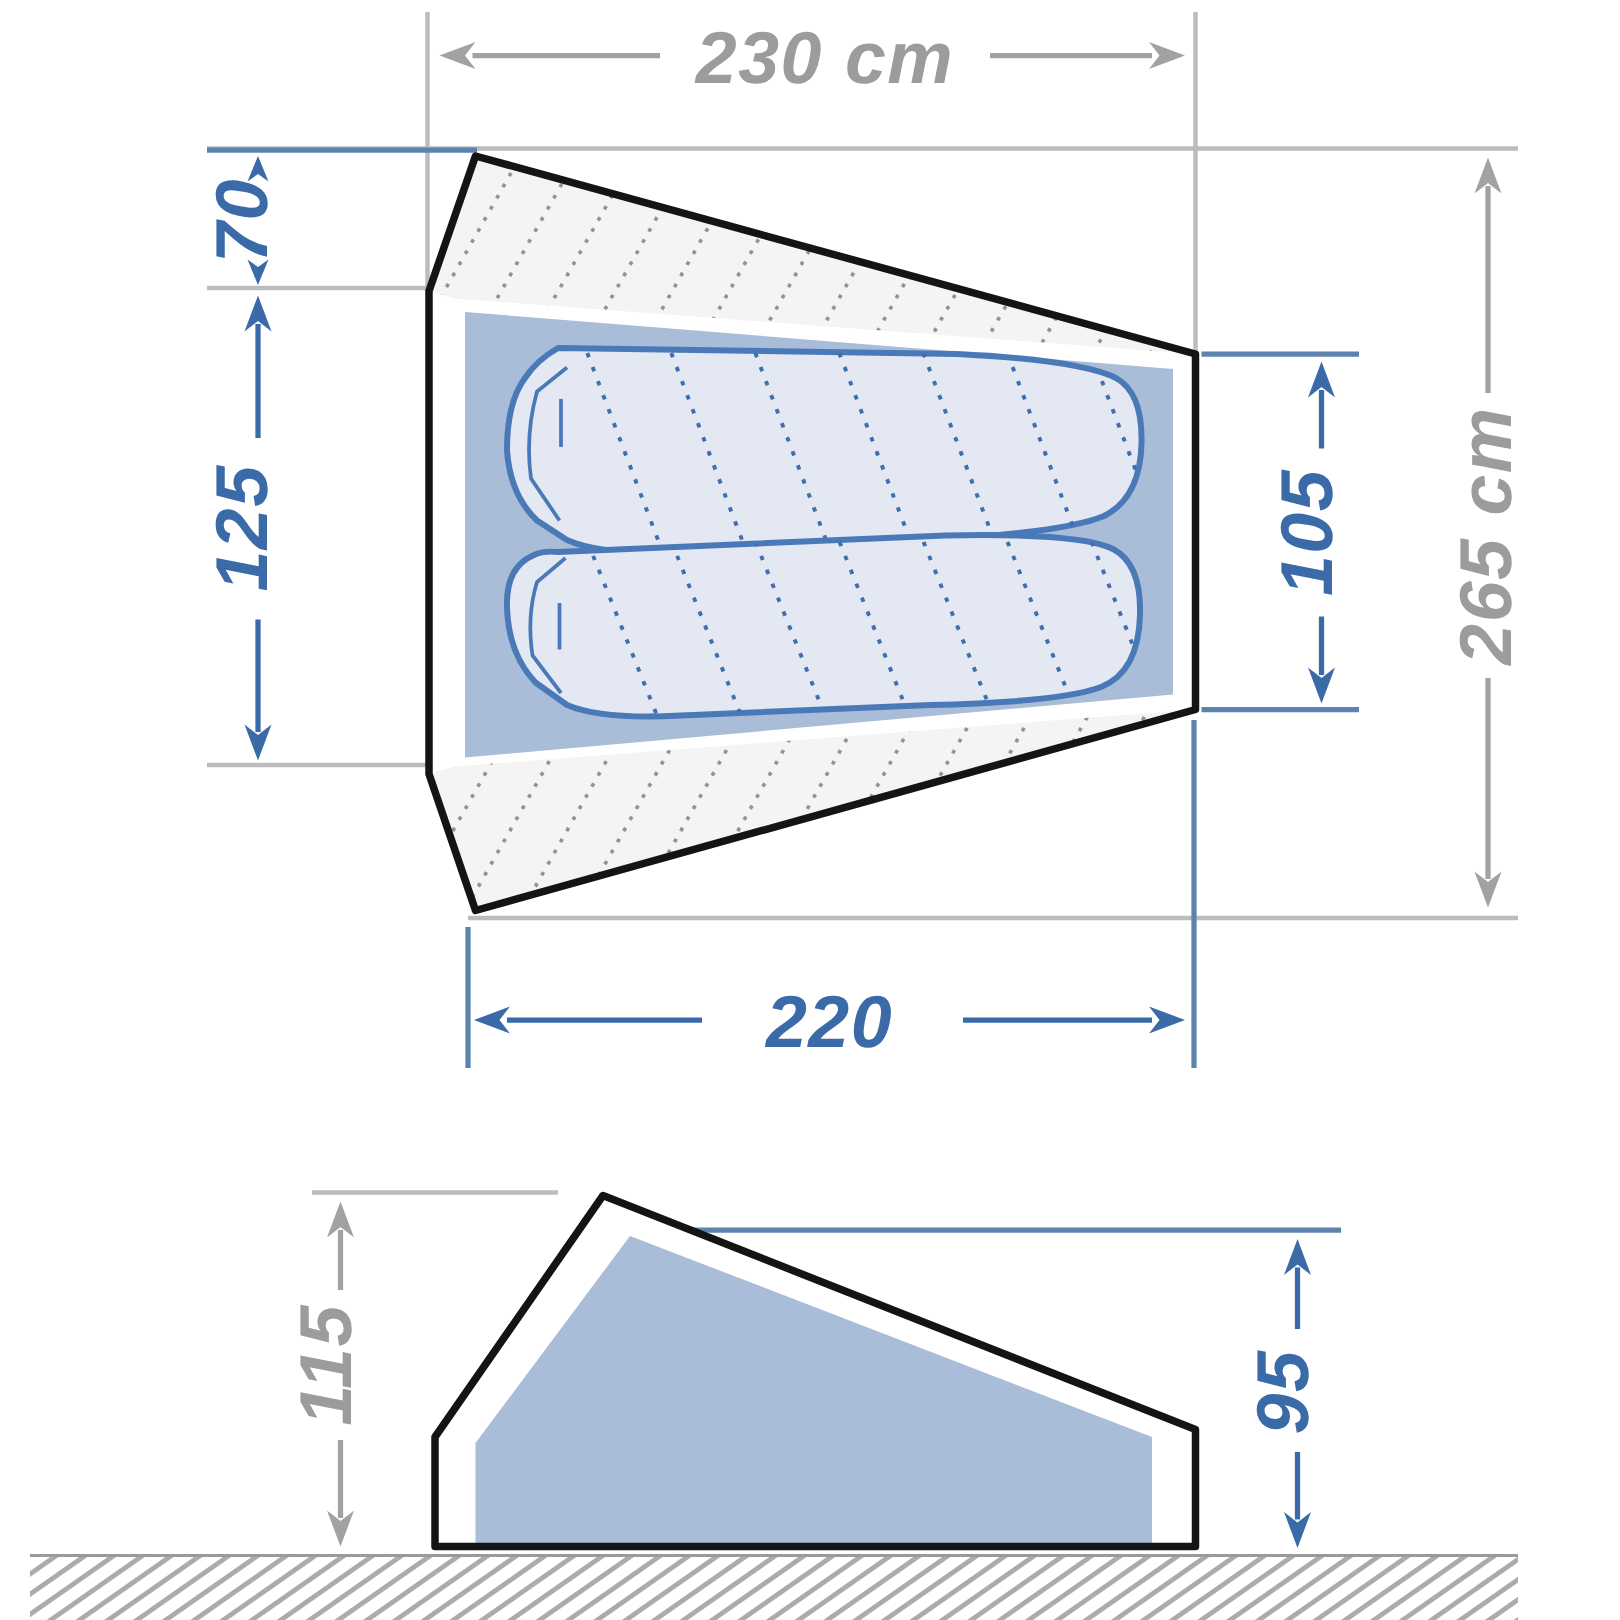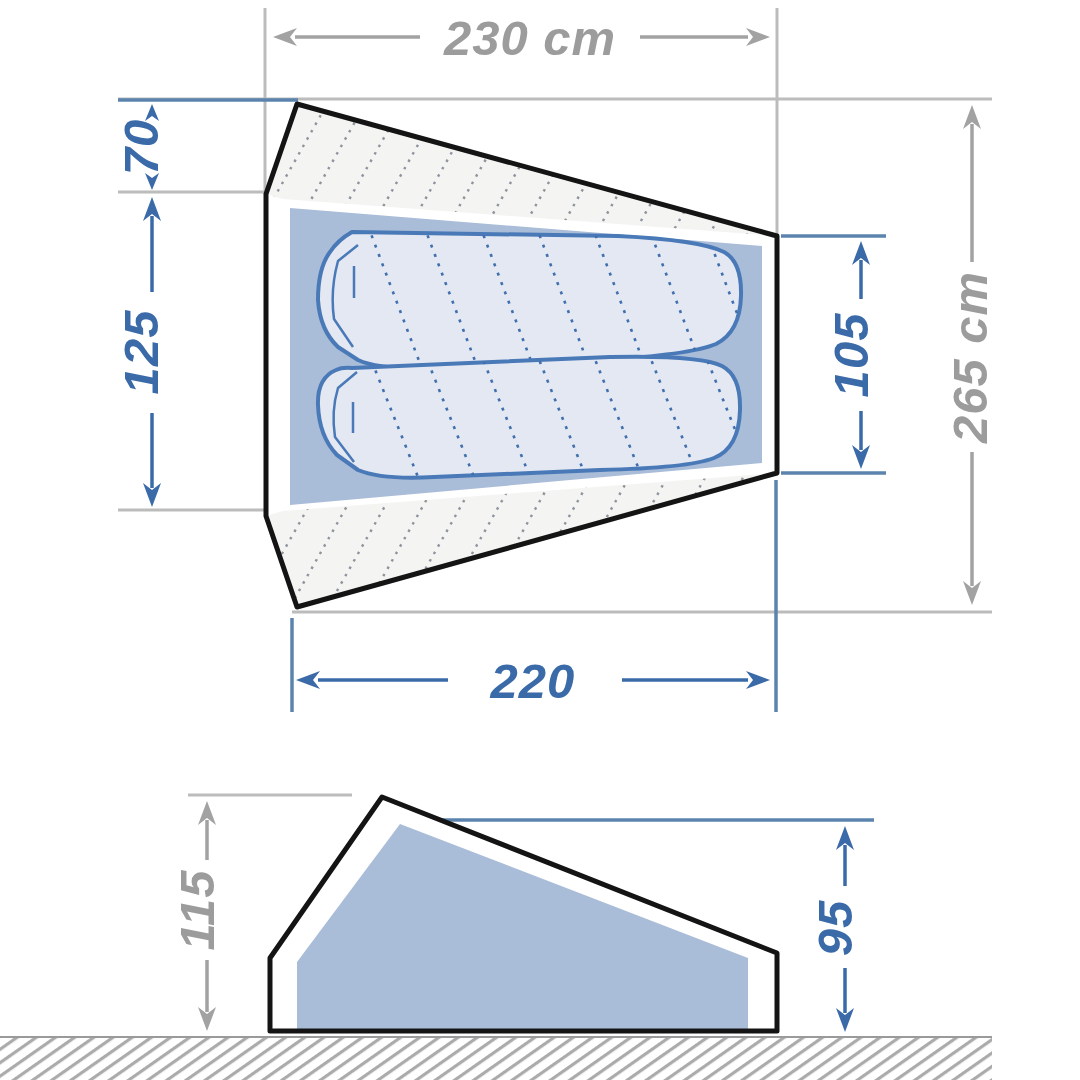--- a/index.html
+++ b/index.html
@@ -1,16 +1,16 @@
 <!DOCTYPE html>
 <html><head>
 <meta charset="utf-8">
 <style>
   html,body{margin:0;padding:0;background:#ffffff;}
-  .stage{position:relative;width:992px;height:1080px;background:#fff;overflow:hidden;}
+  .stage{position:relative;width:992px;height:1080px;background:#fff;overflow:hidden;padding-left:20px;}
   svg{display:block;}
   .lbl{font-family:"Liberation Sans",sans-serif;font-weight:700;font-style:italic;font-size:49px;letter-spacing:1px;text-anchor:middle;}
   .lbl-blue{fill:#3a6aa8;}
   .lbl-gray{fill:#9c9c9c;}
   .ext-gray{stroke:#bcbcbc;stroke-width:3;fill:none;}
   .ext-blue{stroke:#5b83ad;stroke-width:3.5;fill:none;}
   .dim-blue{stroke:#3a6aa8;stroke-width:3.5;fill:none;}
   .dim-gray{stroke:#a2a2a2;stroke-width:3.5;fill:none;}
   .arr-blue{fill:#3a6aa8;stroke:none;}
   .arr-gray{fill:#a2a2a2;stroke:none;}

